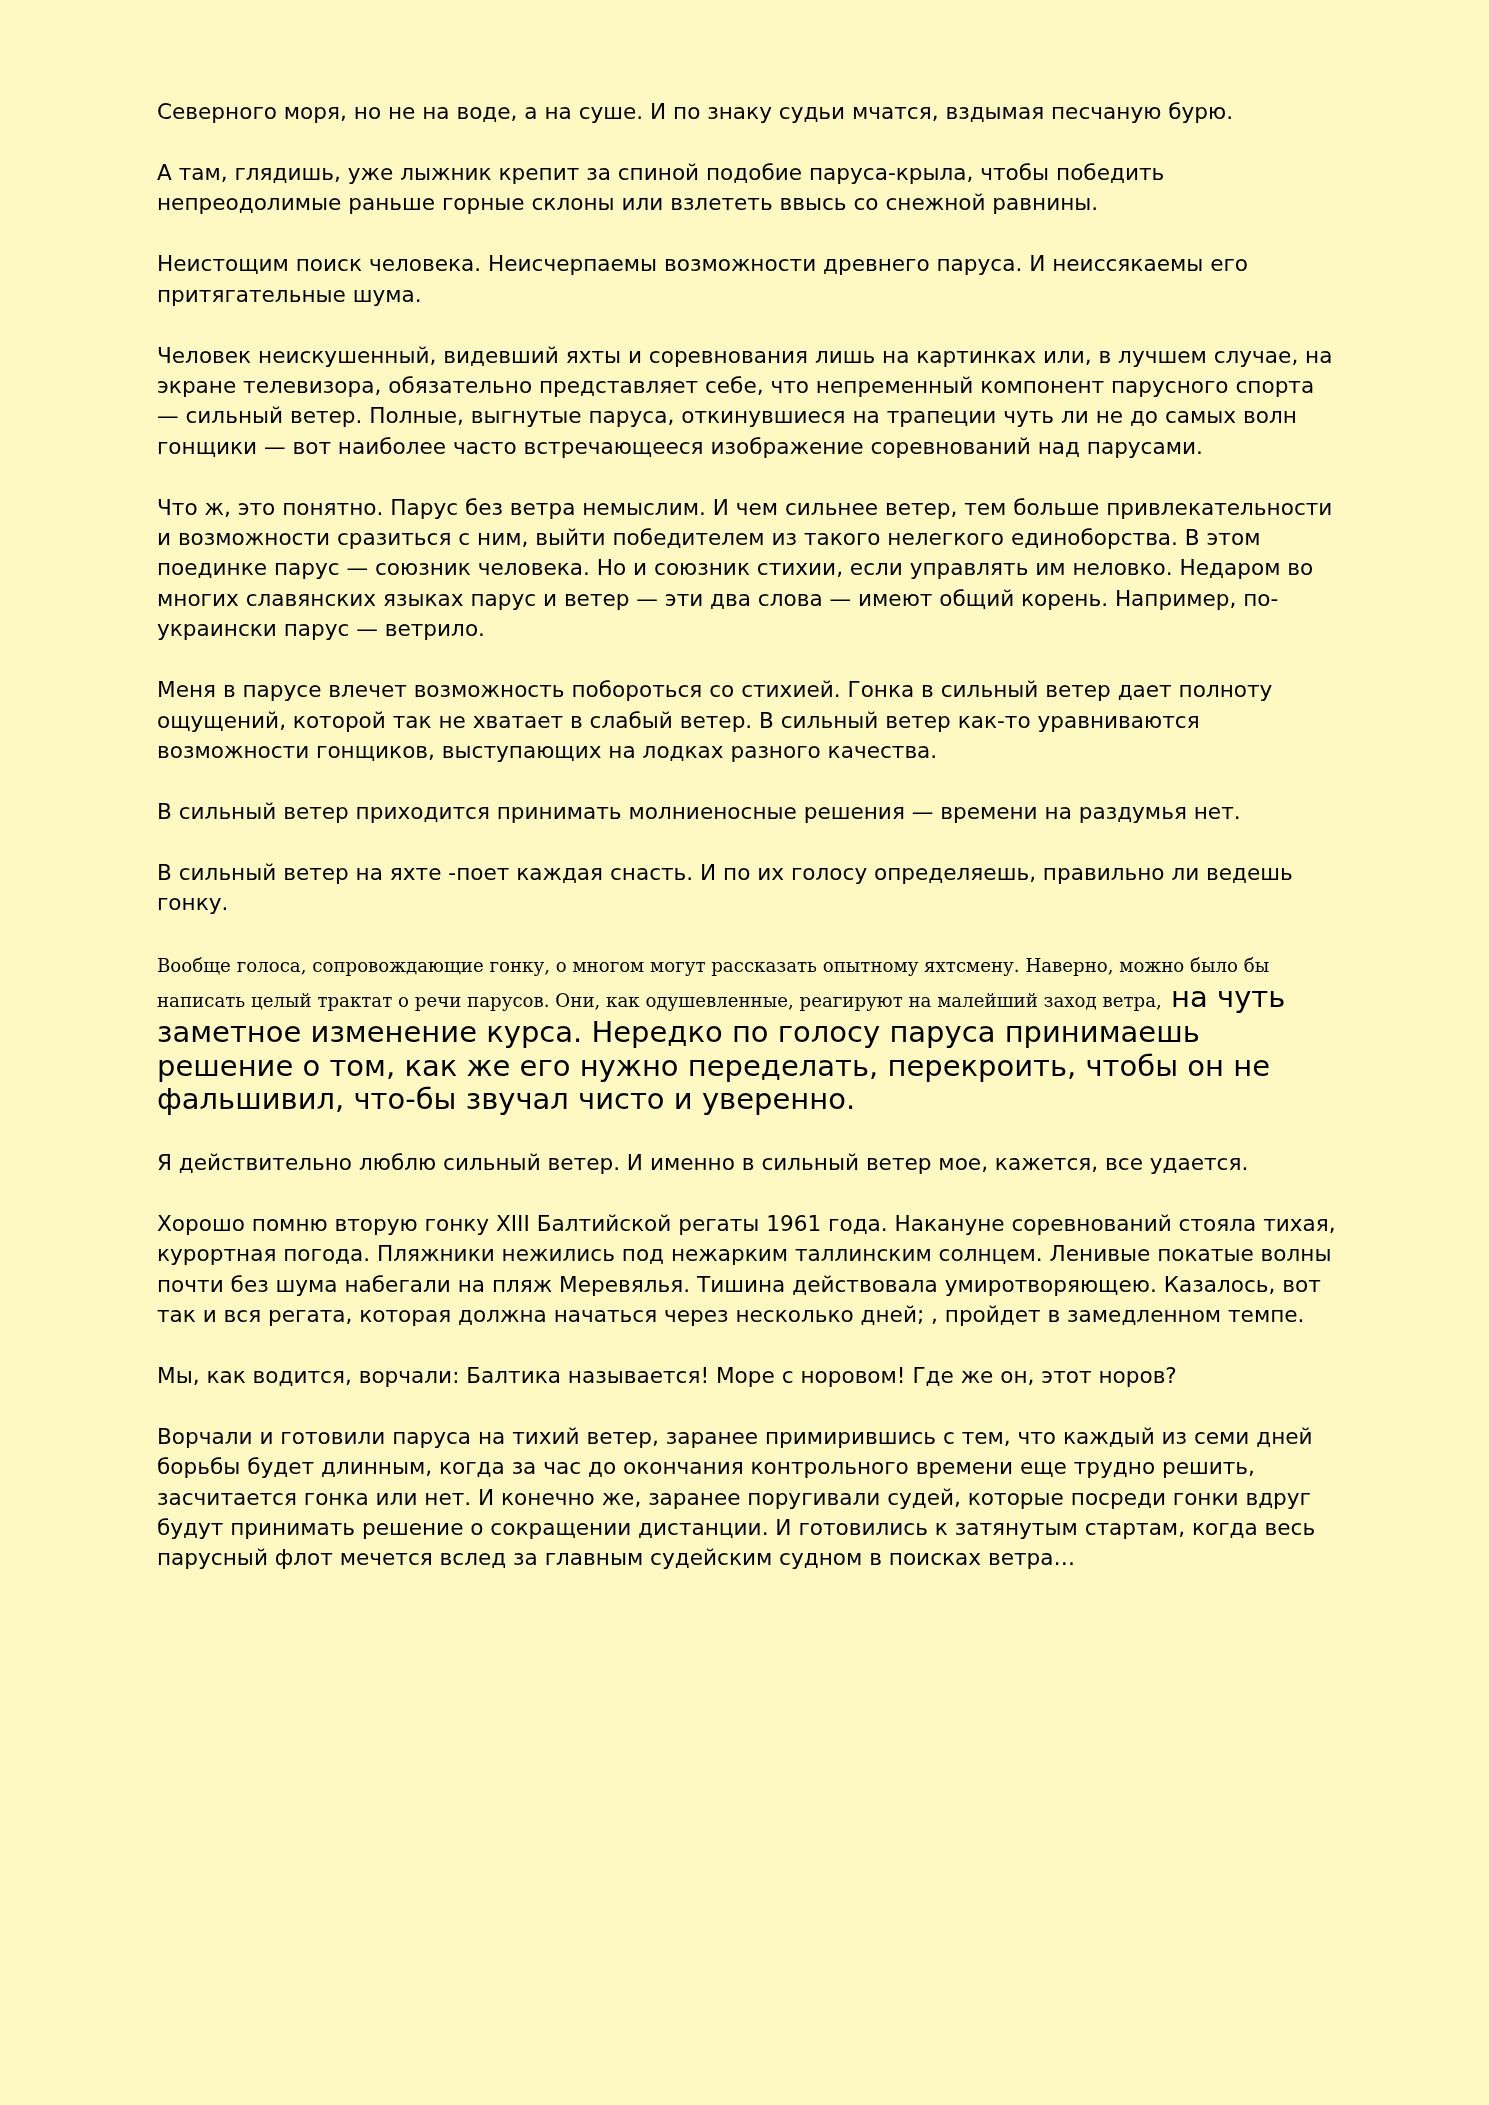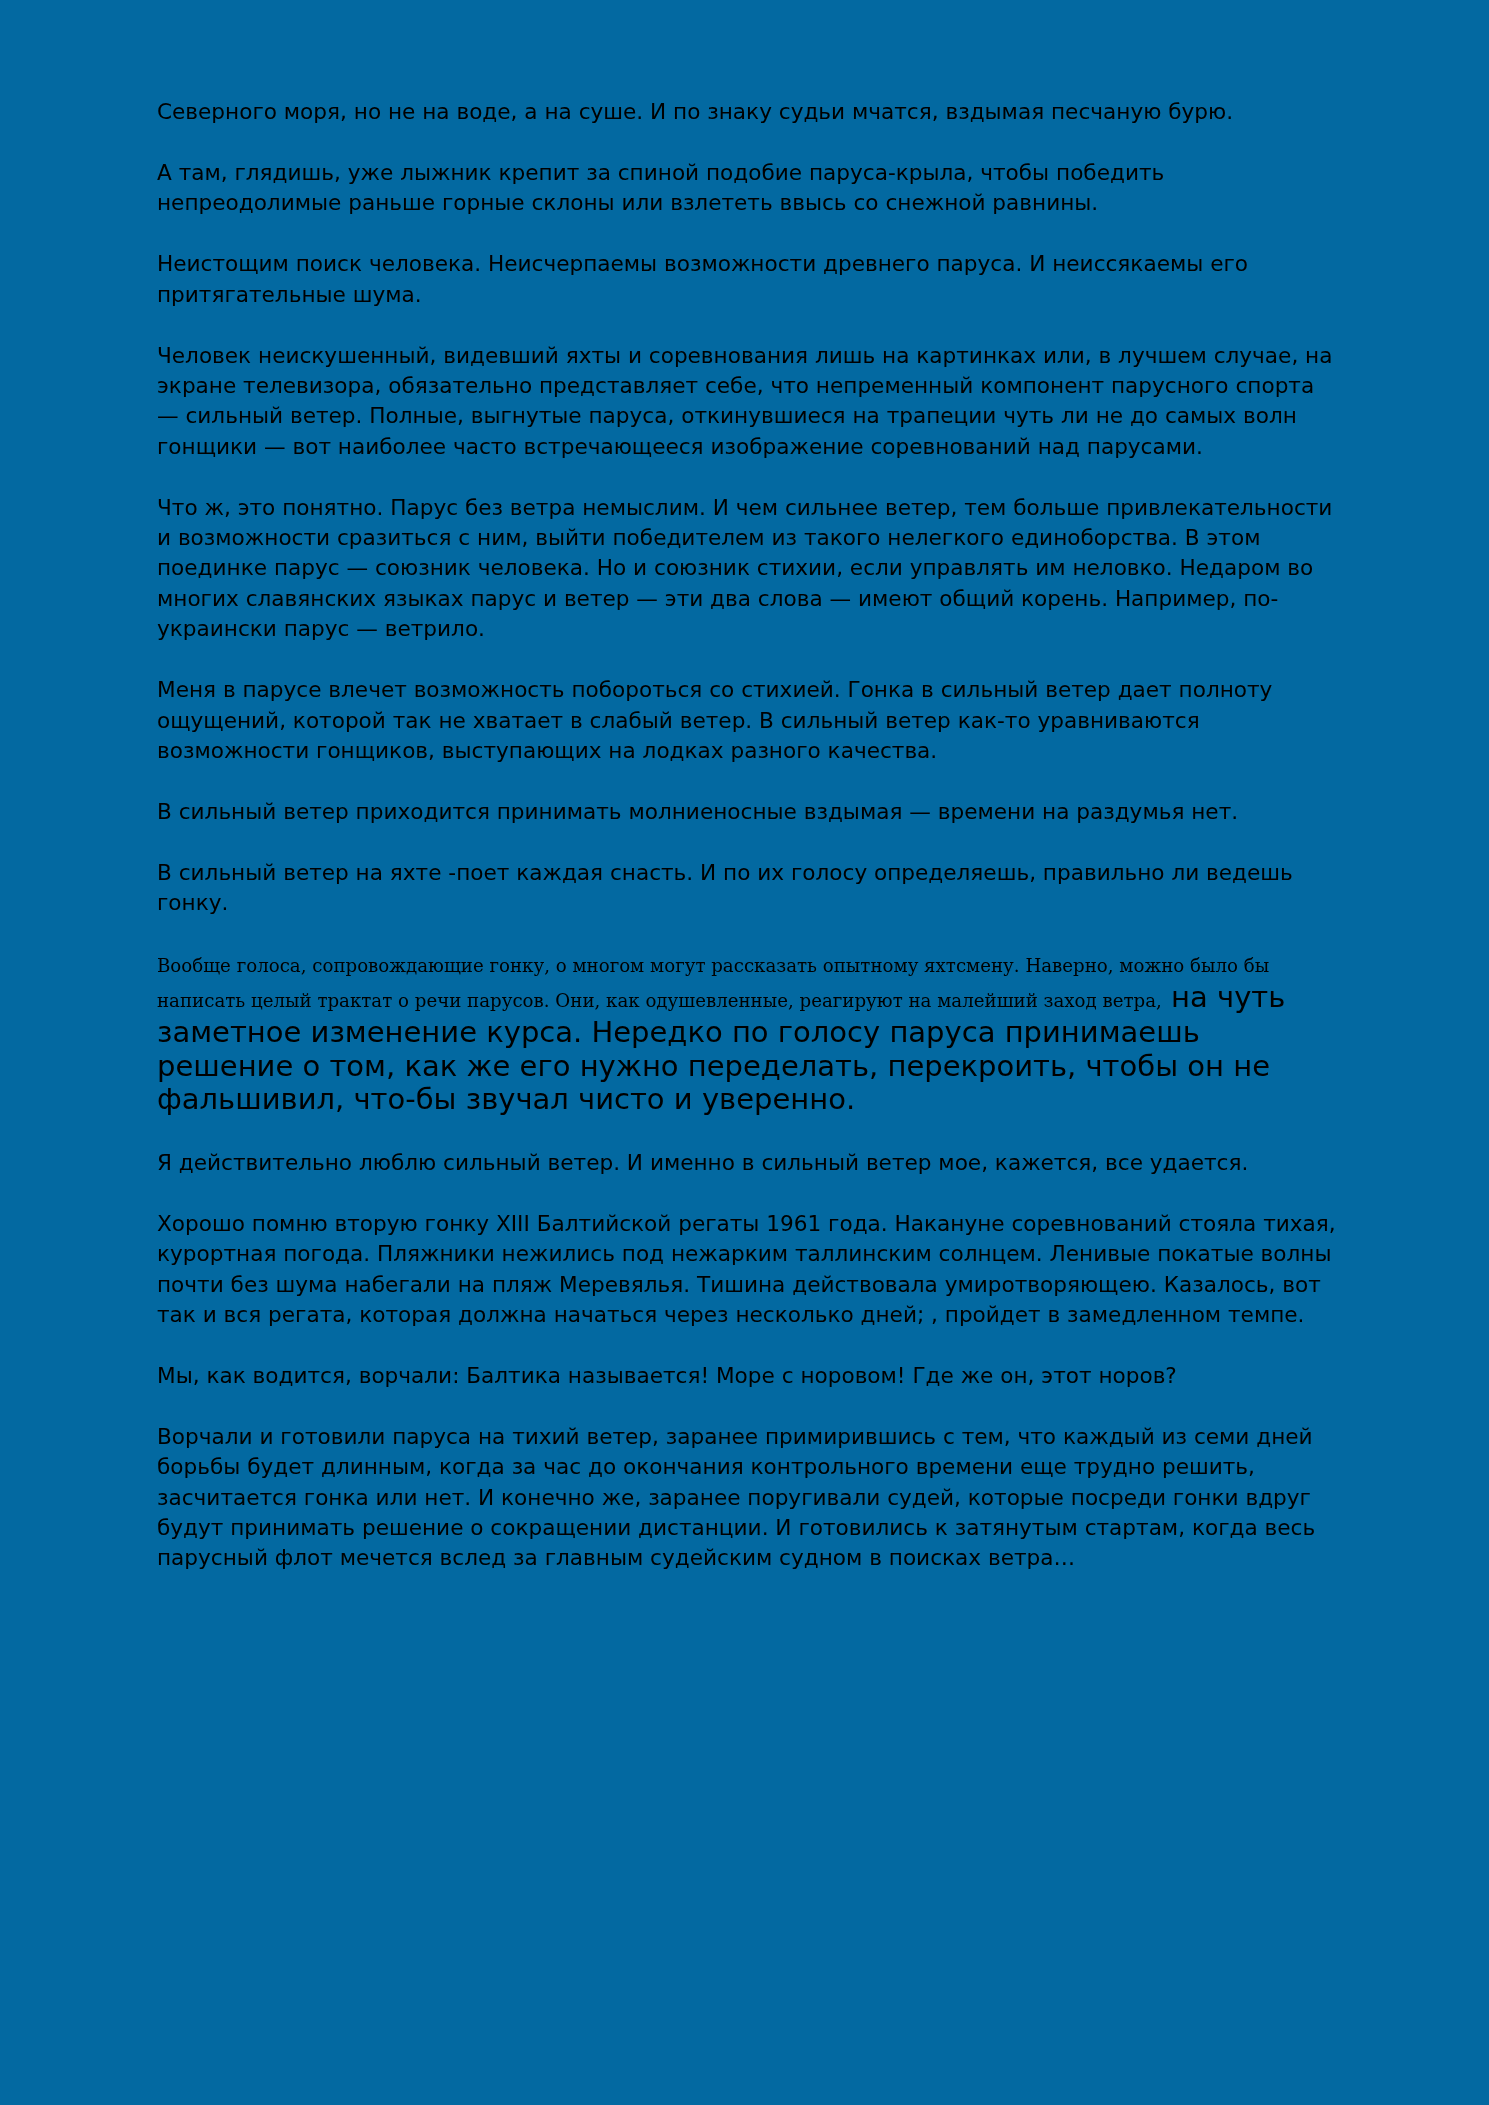--- a/index.html
+++ b/index.html
@@ -16,21 +16,21 @@
     font-family: "DejaVu Sans", sans-serif;
     color: #000000;
     -webkit-font-smoothing: antialiased;
   }
   .page {
     position: absolute;
     left: 0;
     top: 0;
     width: 1489px;
     height: 2105px;
-    background: #0369a1;
+    background: #fef9c3;
   }
   .text-column {
     position: absolute;
     left: 157px;
     top: 97px;
     width: 1180px;
   }
   p.para {
     margin: 0 0 30.5px 0;
     padding: 0;
@@ -78,21 +78,21 @@
     <p class="para">А там, глядишь, уже лыжник крепит за спиной подобие паруса-крыла, чтобы победить непреодолимые раньше горные склоны или взлететь ввысь со снежной равнины.</p>
 
     <p class="para">Неистощим поиск человека. Неисчерпаемы возможности древнего паруса. И неиссякаемы его притягательные шума.</p>
 
     <p class="para">Человек неискушенный, видевший яхты и соревнования лишь на картинках или, в лучшем случае, на экране телевизора, обязательно представляет себе, что непременный компонент парусного спорта — сильный ветер. Полные, выгнутые паруса, откинувшиеся на трапеции чуть ли не до самых волн гонщики — вот наиболее часто встречающееся изображение соревнований над парусами.</p>
 
     <p class="para">Что ж, это понятно. Парус без ветра немыслим. И чем сильнее ветер, тем больше привлекательности и возможности сразиться с ним, выйти победителем из такого нелегкого единоборства. В этом поединке парус — союзник человека. Но и союзник стихии, если управлять им неловко. Недаром во многих славянских языках парус и ветер — эти два слова — имеют общий корень. Например, по-украински парус — ветрило.</p>
 
     <p class="para">Меня в парусе влечет возможность побороться со стихией. Гонка в сильный ветер дает полноту ощущений, которой так не хватает в слабый ветер. В сильный ветер как-то уравниваются возможности гонщиков, выступающих на лодках разного качества.</p>
 
-    <p class="para">В сильный ветер приходится принимать молниеносные вздымая — времени на раздумья нет.</p>
+    <p class="para">В сильный ветер приходится принимать молниеносные решения — времени на раздумья нет.</p>
 
 
     <p class="para">В сильный ветер на яхте -поет каждая снасть. И по их голосу определяешь, правильно ли ведешь гонку.</p>
 
     <p class="para-mixed"><span class="serif-run">Вообще голоса, сопровождающие гонку, о многом могут рассказать опытному яхтсмену. Наверно, можно было бы написать целый трактат о речи парусов. Они, как одушевленные, реагируют на малейший заход ветра,</span><span class="sans-run"> на чуть заметное изменение курса. Нередко по голосу паруса принимаешь решение о том, как же его нужно переделать, перекроить, чтобы он не фальшивил, что-бы звучал чисто и уверенно.</span></p>
 
     <p class="para">Я действительно люблю сильный ветер. И именно в сильный ветер мое, кажется, все удается.</p>
 
     <p class="para">Хорошо помню вторую гонку XIII Балтийской регаты 1961 года. Накануне соревнований стояла тихая, курортная погода. Пляжники нежились под нежарким таллинским солнцем. Ленивые покатые волны почти без шума набегали на пляж Меревялья. Тишина действовала умиротворяющею. Казалось, вот так и вся регата, которая должна начаться через несколько дней; , пройдет в замедленном темпе.</p>
 

